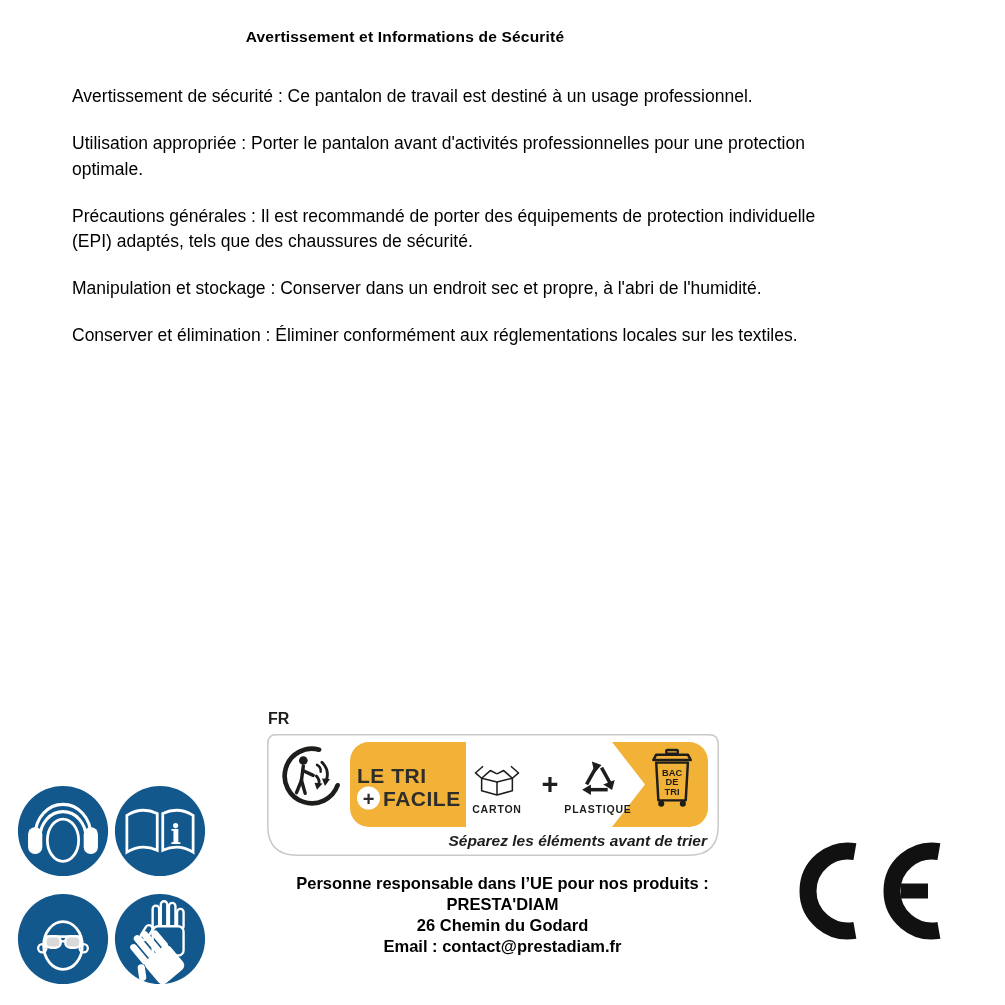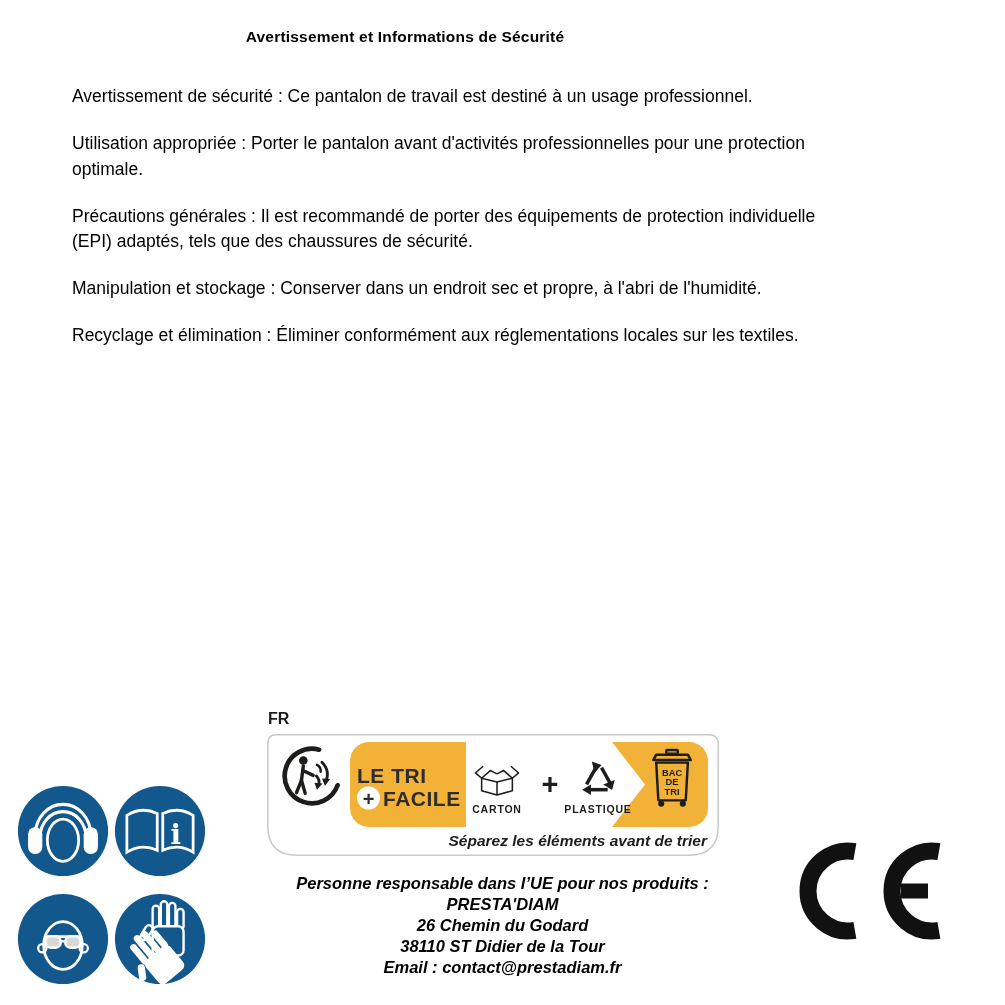--- a/index.html
+++ b/index.html
@@ -22,39 +22,39 @@
   .micon.p1{left:0;top:0;}
   .micon.p2{left:97px;top:0;}
   .micon.p3{left:0;top:108px;}
   .micon.p4{left:97px;top:108px;}
   .fr-tag{
     position:absolute;left:268px;top:710px;font-size:16px;font-weight:bold;color:#1d1d1b;
   }
   .banner{position:absolute;left:267px;top:734px;width:532px;height:122px;}
   .contact{
     position:absolute;left:200px;top:873px;width:605px;text-align:center;
-    font-size:16.5px;line-height:21px;font-weight:bold;color:#000;font-style:italic;
+    font-size:16.5px;line-height:21px;font-weight:bold;color:#000;
   }
   .contact div{white-space:nowrap;}
   .ce{position:absolute;left:795px;top:838px;width:152px;height:108px;}
   svg text{font-family:"Liberation Sans","DejaVu Sans",sans-serif;}
 </style>
 </head>
 <body>
 
 <div class="sheet-title">Avertissement et Informations de Sécurité</div>
 
 <div class="body-text">
   <p>Avertissement de sécurité : Ce pantalon de travail est destiné à un usage professionnel.</p>
   <p>Utilisation appropriée : Porter le pantalon avant d'activités professionnelles pour une protection
 optimale.</p>
   <p>Précautions générales : Il est recommandé de porter des équipements de protection individuelle
 (EPI) adaptés, tels que des chaussures de sécurité.</p>
   <p>Manipulation et stockage : Conserver dans un endroit sec et propre, à l'abri de l'humidité.</p>
-  <p>Recyclage et élimination : Éliminer conformément aux réglementations locales sur les textiles.</p>
+  <p>Conserver et élimination : Éliminer conformément aux réglementations locales sur les textiles.</p>
 </div>
 
 <div class="icon-grid">
 
   <div class="micon p1">
     <svg width="92" height="92" viewBox="0 0 100 100">
       <circle cx="50" cy="50" r="49" fill="#12588D"></circle>
       <ellipse cx="50" cy="60" rx="17" ry="23" fill="none" stroke="#fff" stroke-width="3"></ellipse>
       <path d="M20,54 A30,33 0 0 1 80,54" fill="none" stroke="#fff" stroke-width="3.4"></path>
       <path d="M25,57 A25,28 0 0 1 75,57" fill="none" stroke="#fff" stroke-width="3.4"></path>
@@ -177,21 +177,20 @@
     </g>
 
     <text x="440" y="112" text-anchor="end" font-size="15.5" font-weight="bold" font-style="italic" fill="#1d1d1b">Séparez les éléments avant de trier</text>
   </svg>
 </div>
 
 <div class="contact">
   <div>Personne responsable dans l’UE pour nos produits :</div>
   <div>PRESTA'DIAM</div>
   <div>26 Chemin du Godard</div>
-  <div>38110 ST Didier de la Tour</div>
   <div>Email : contact@prestadiam.fr</div>
 </div>
 
 <div class="ce" aria-label="CE">
   <svg width="152" height="108" viewBox="0 0 152 108">
     <g stroke="#111" stroke-width="17" fill="none" stroke-linecap="butt">
       <path d="M59.9,13.6 A40,40 0 1 0 59.9,92.4"></path>
       <path d="M143.9,13.6 A40,40 0 1 0 143.9,92.4"></path>
       <path d="M106,53 H133" stroke-width="15"></path>
     </g>

